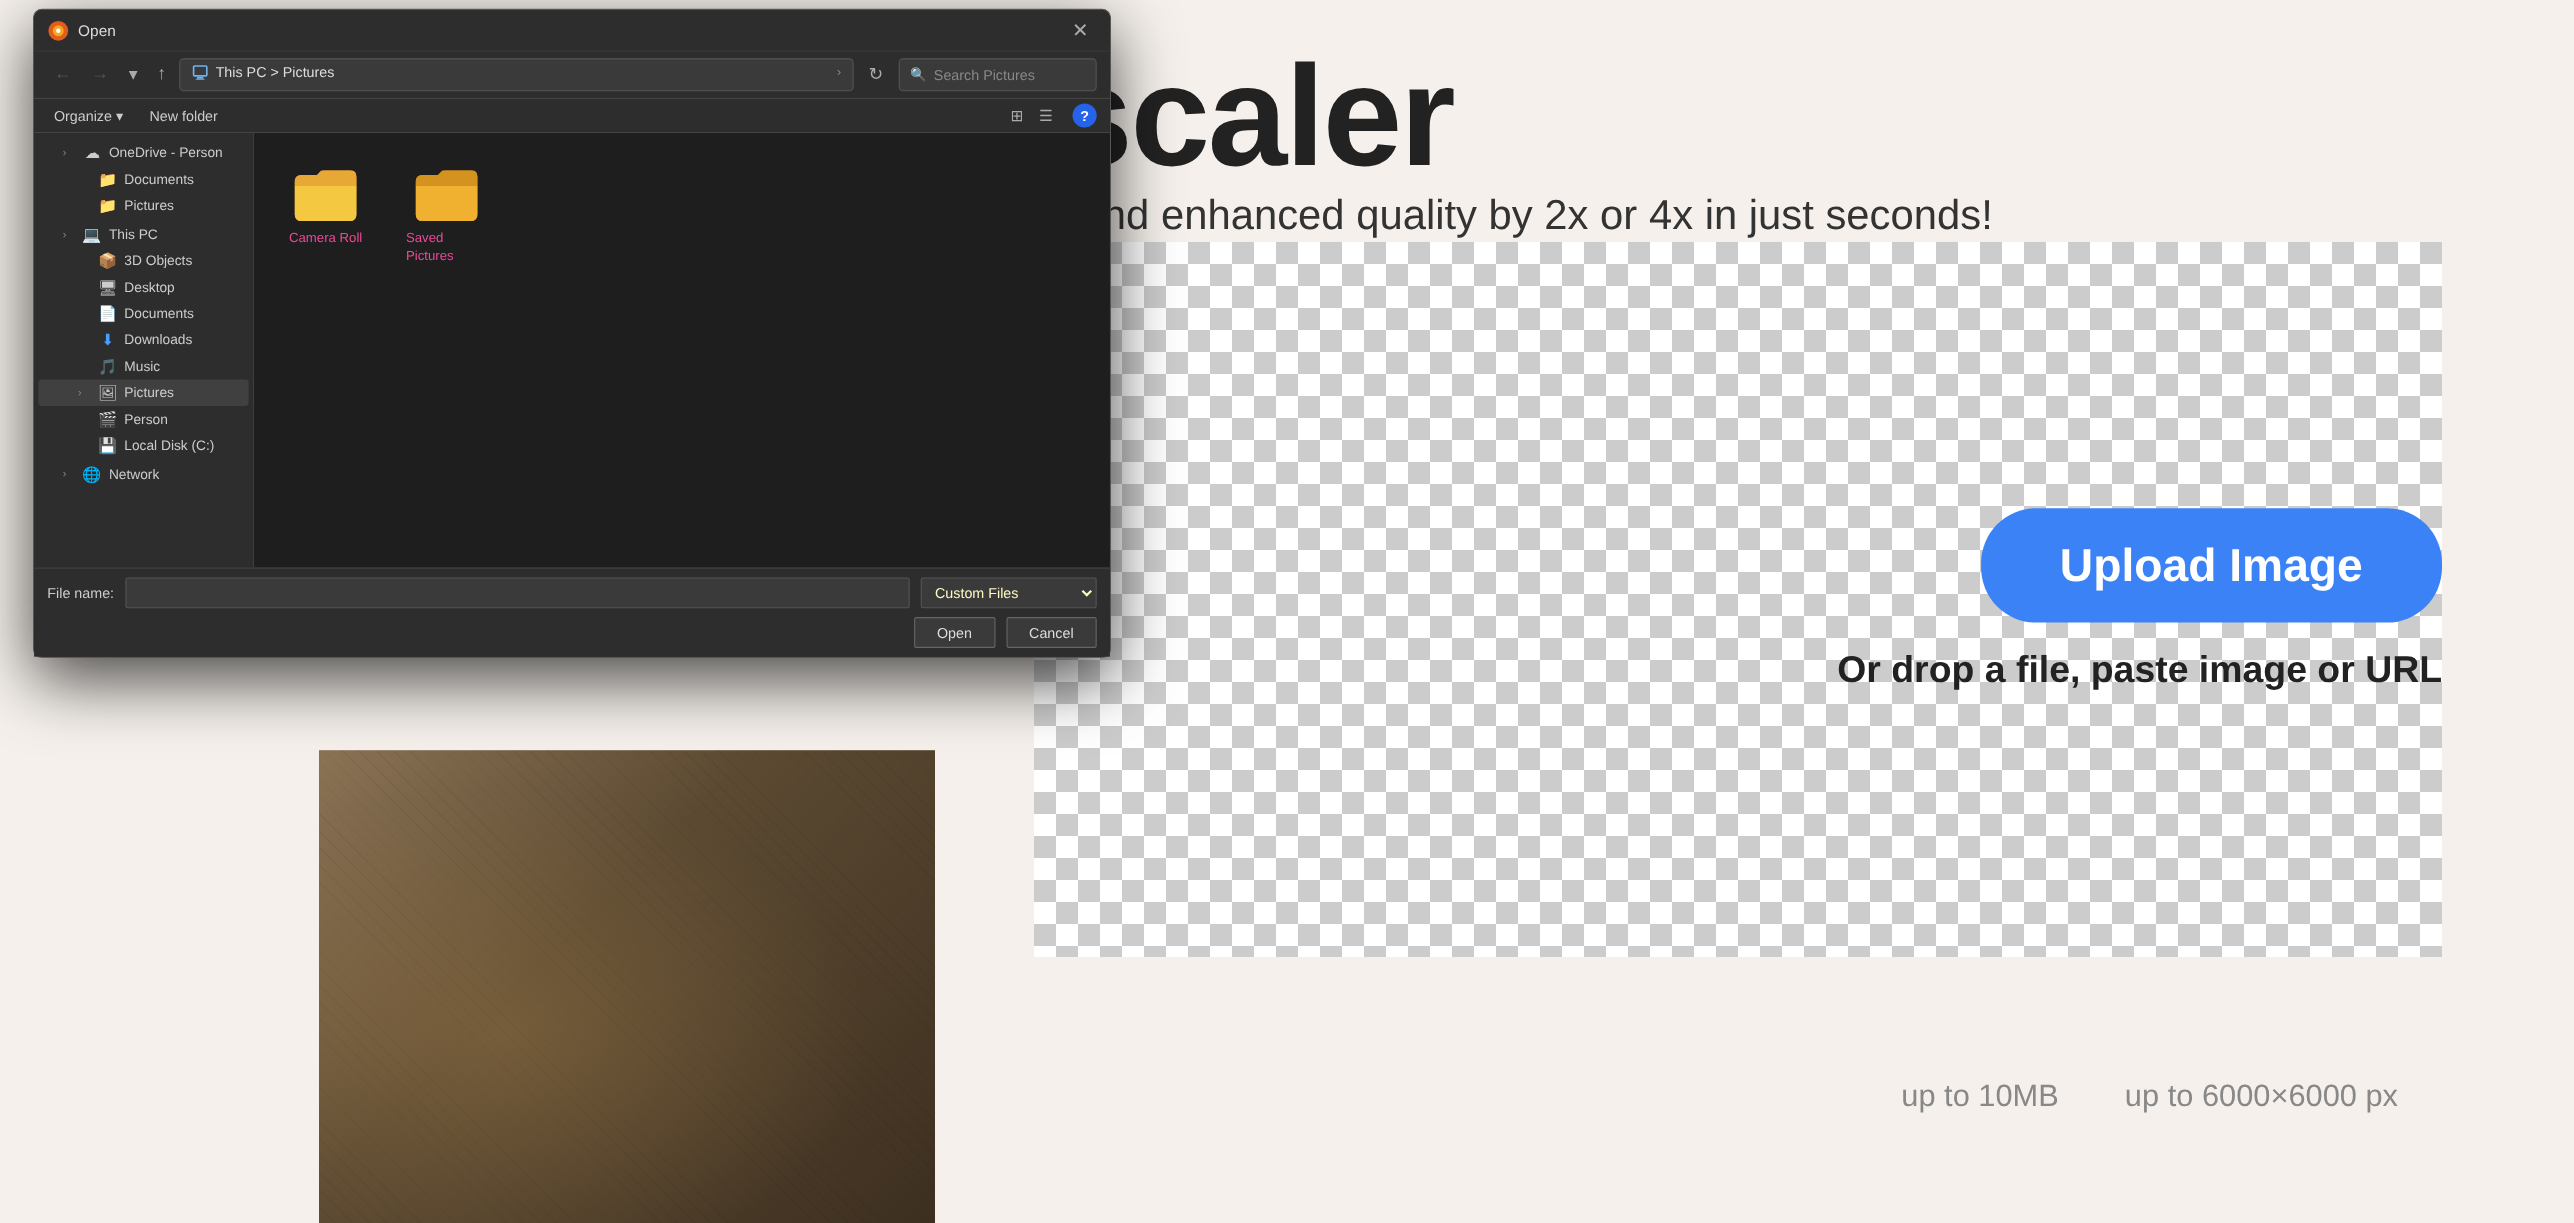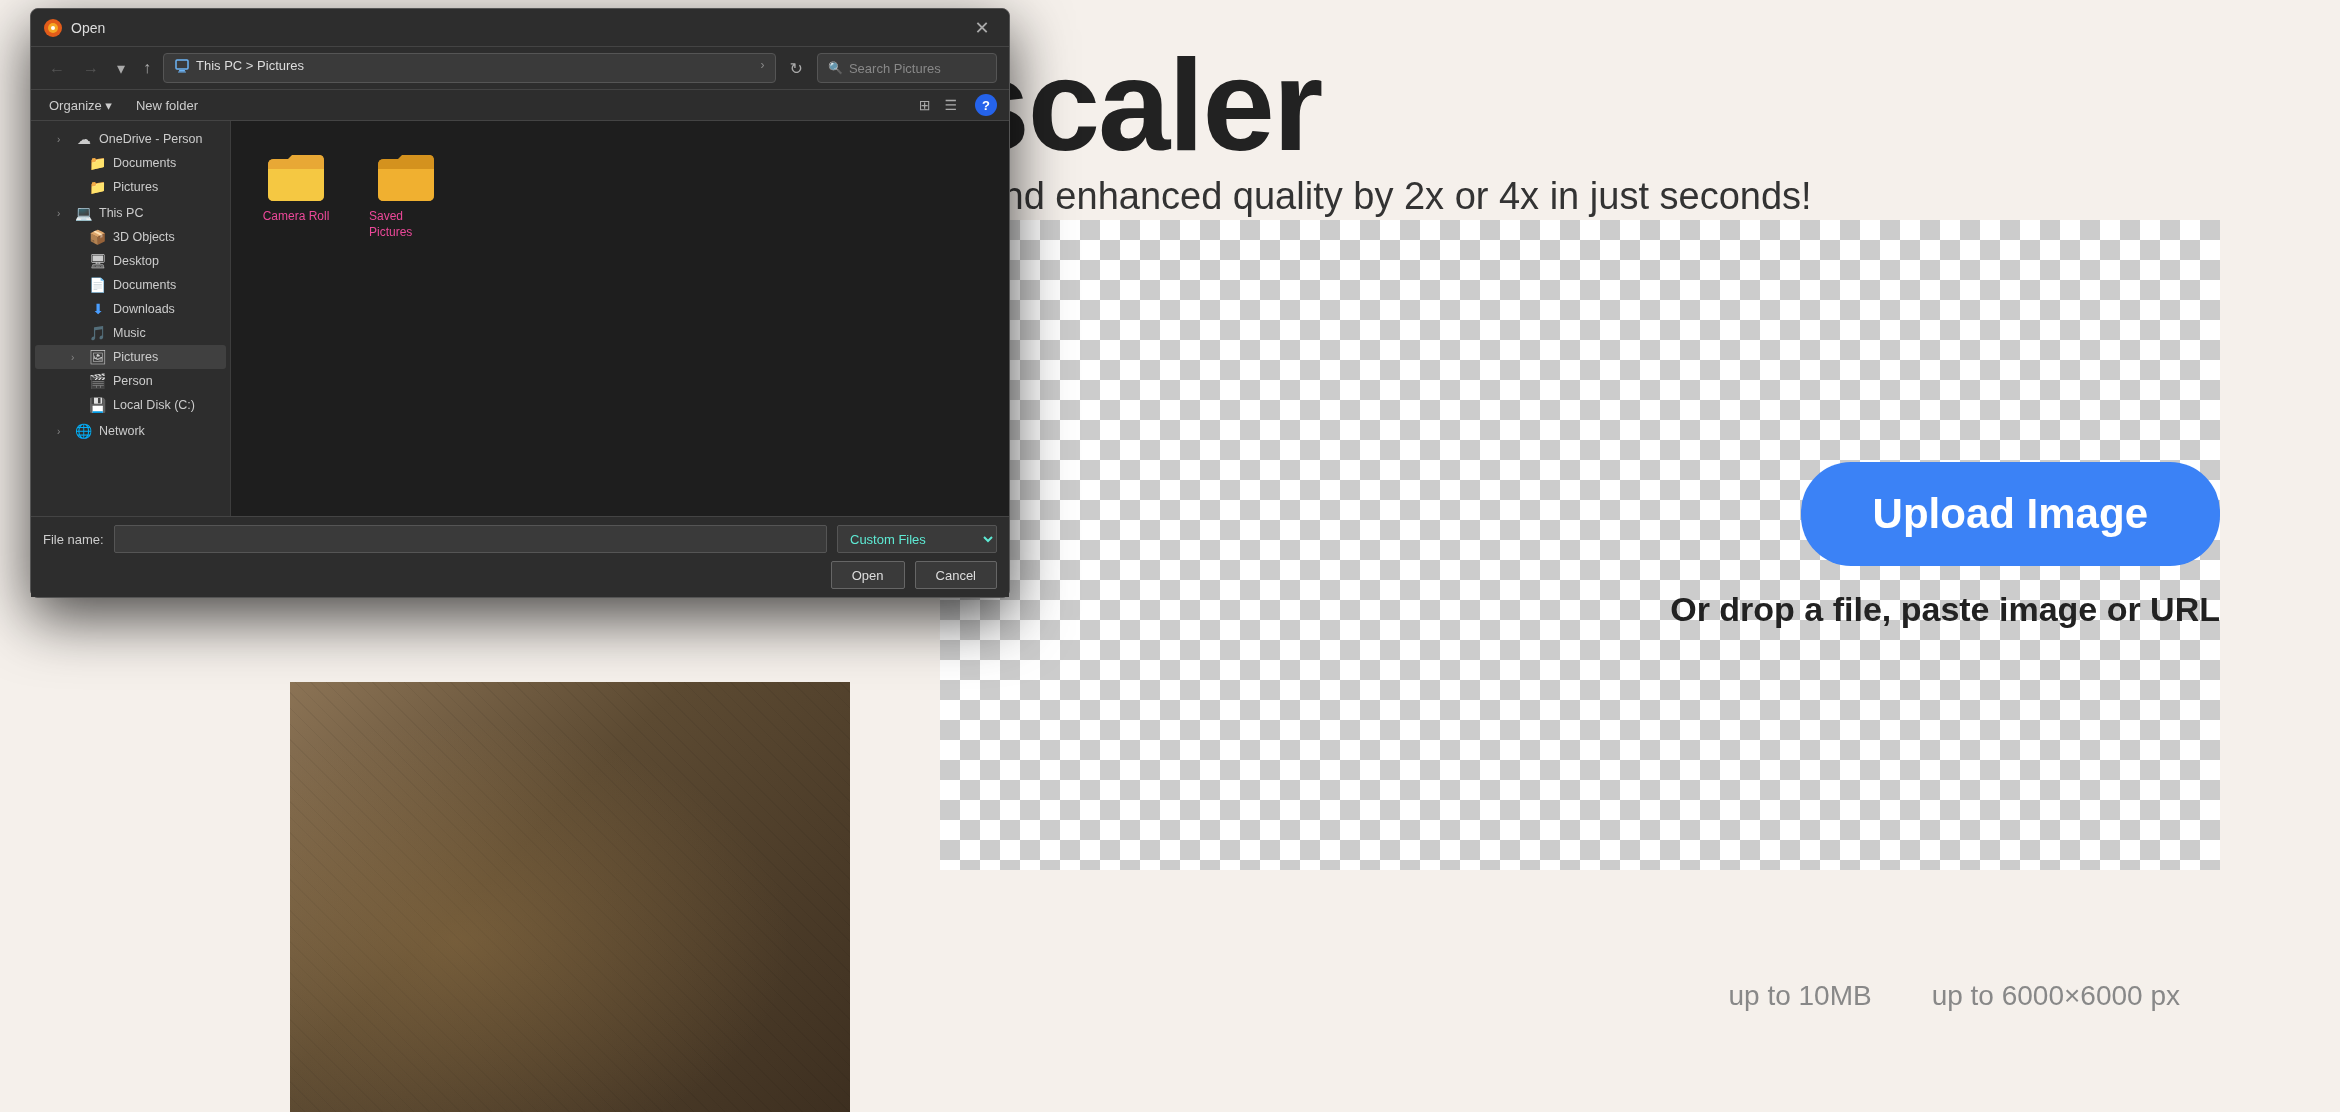--- a/index.html
+++ b/index.html
@@ -405,21 +405,21 @@
       color: #ddd;
       font-size: 13px;
       padding: 4px 8px;
       height: 28px;
       outline: none;
       border-radius: 2px;
     }
     .filetype-select {
       background: #3a3a3a;
       border: 1px solid #555;
-      color: #5eead4;
+      color: #fef9c3;
       font-size: 13px;
       padding: 4px 8px;
       height: 28px;
       outline: none;
       border-radius: 2px;
       width: 160px;
       cursor: pointer;
     }
     .dialog-action-btn {
       background: #3a3a3a;

